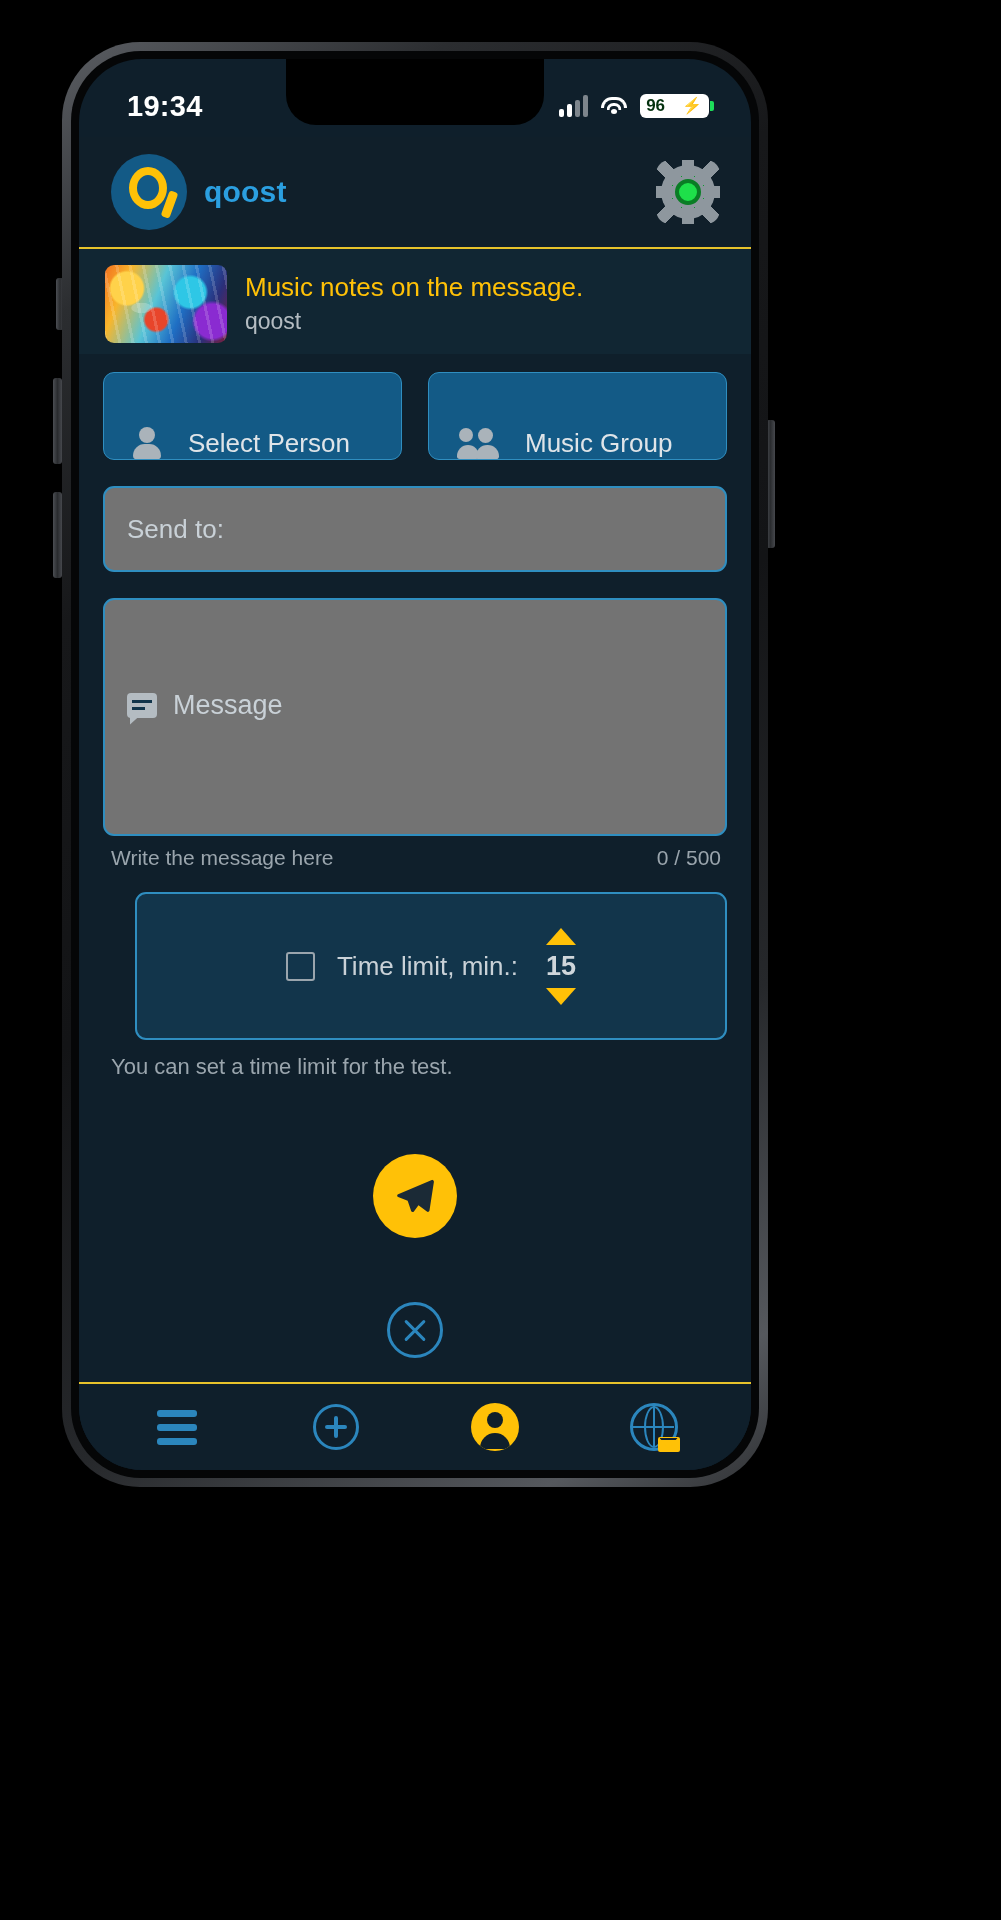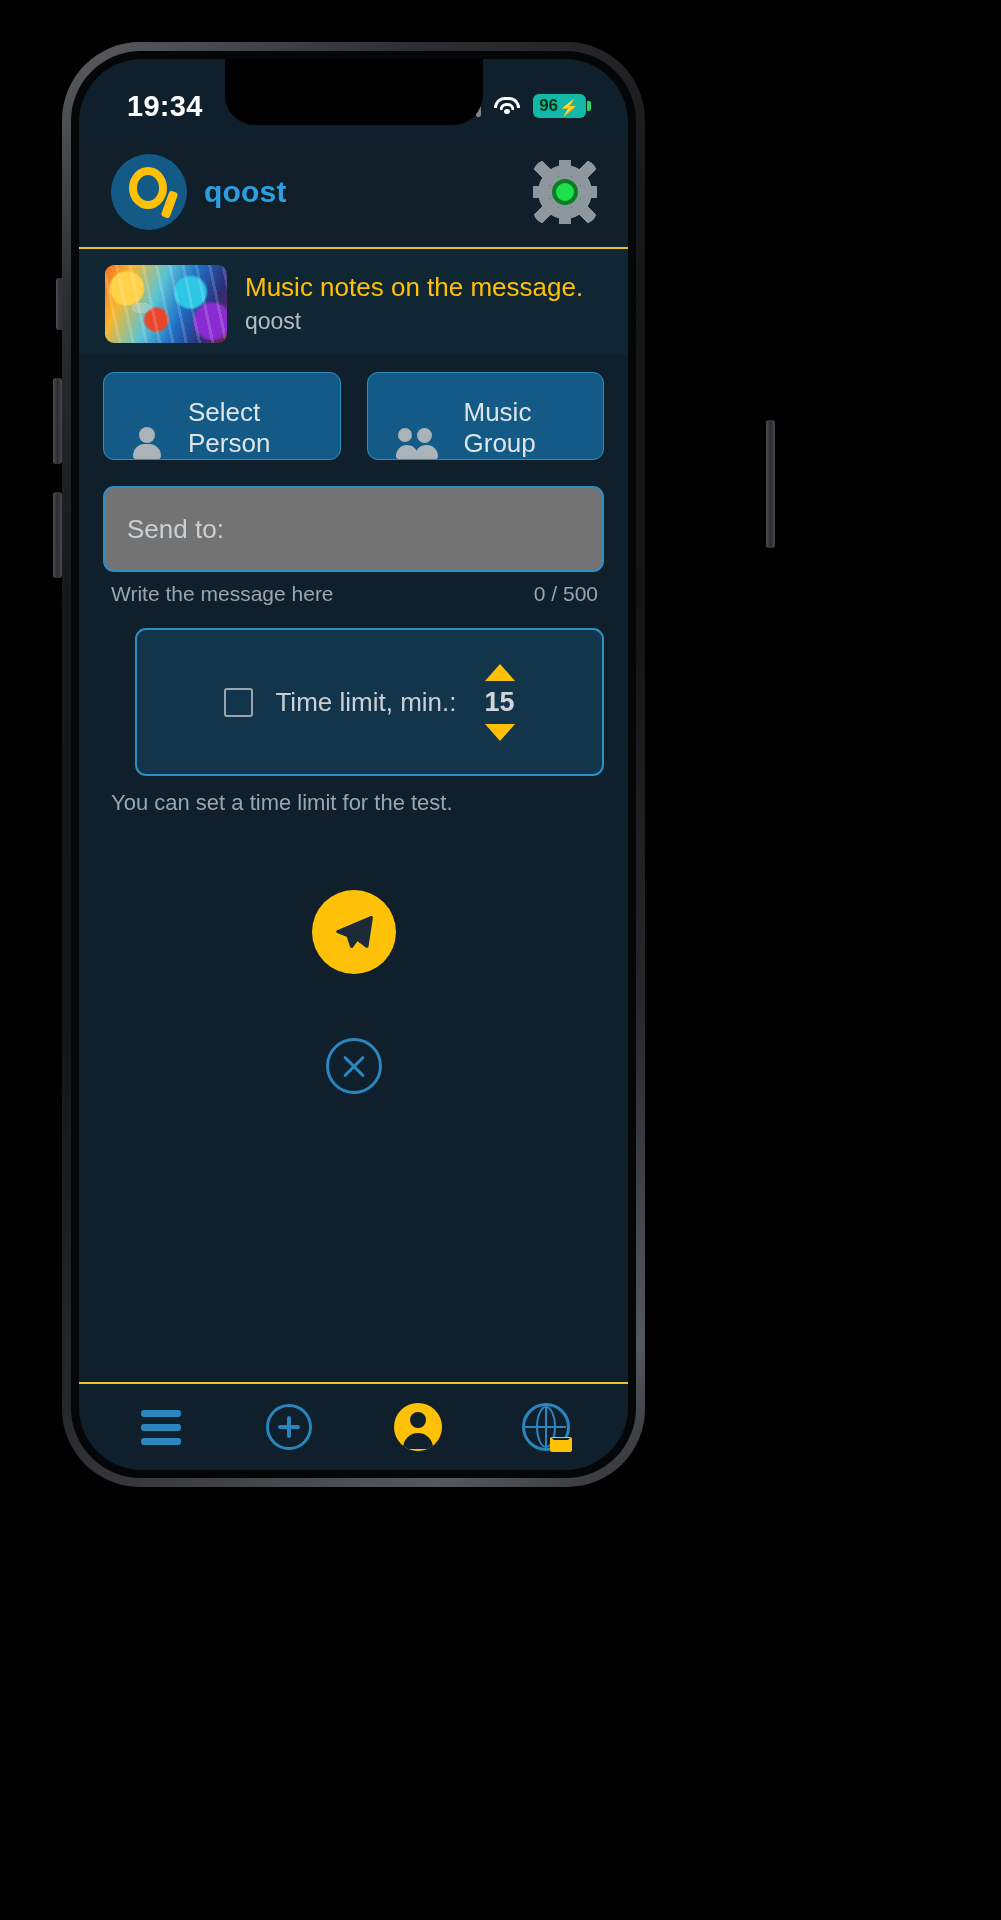--- a/index.html
+++ b/index.html
@@ -7,21 +7,21 @@
     width: 1001px; height: 1920px;
     background: #000;
     font-family: "Liberation Sans", sans-serif;
     overflow: hidden;
   }
   .stage { position: relative; width: 1001px; height: 1920px; background: #000; }
 
   
   .phone-frame {
     position: absolute; left: 62px; top: 42px;
-    width: 583px; height: 1445px;
+    width: 706px; height: 1445px;
     border-radius: 78px;
     background: linear-gradient(145deg,#5b5e63 0%,#2b2d30 14%,#17181a 30%,#131416 52%,#26282b 74%,#55585d 92%,#303235 100%);
     padding: 9px;
   }
   .phone-inner {
     width: 100%; height: 100%;
     border-radius: 70px;
     background: #050607;
     padding: 8px;
   }
@@ -59,22 +59,22 @@
   .signal i:nth-child(2){ height: 13px; }
   .signal i:nth-child(3){ height: 17px; background:#7d858c; }
   .signal i:nth-child(4){ height: 22px; background:#7d858c; }
   .wifi { position: relative; width: 26px; height: 20px; }
   .wifi span { position: absolute; left: 50%; transform: translateX(-50%); border: 3px solid #fff; border-bottom: none;
                border-top-left-radius: 60px; border-top-right-radius: 60px; }
   .wifi span:nth-child(1){ width: 26px; height: 11px; top: 1px; }
   .wifi span:nth-child(2){ width: 15px; height: 7px; top: 7px; }
   .wifi span:nth-child(3){ width: 6px; height: 5px; top: 13px; border-radius: 50%; background: #fff; border: none; }
   .battery {
-    position: relative; background: #14b8a6; border-radius: 6px;
-    padding: 2px 7px 2px 6px; display: flex; align-items: flex-end; gap: 1px;
+    position: relative; background: #ffffff; border-radius: 6px;
+    padding: 2px 7px 2px 6px; display: flex; align-items: center; gap: 17px;
     height: 24px; min-width: 52px; justify-content: center;
   }
   .battery:after { content:""; position:absolute; right:-5px; top:7px; width:4px; height:10px;
                    background:#1ddd5a; border-radius: 0 2px 2px 0; }
   .battery-text { color: #05320f; font-size: 17px; font-weight: 700; }
   .bolt { color: #05320f; font-size: 16px; font-weight: 700; line-height: 1; }
 
   
   .app-header {
     position: absolute; top: 78px; left: 0; width: 100%; height: 110px;
@@ -318,20 +318,28 @@
                   <span class="b2"></span>
           </span>
           <span>Music Group</span>
         </div>
       </div>
 
       <div class="field field-sendto">
         <span>Send to:</span>
       </div>
 
+      <div class="field field-message">
+        <span class="icon-chat">
+          <span class="bub"></span>
+                <span class="l1"></span>
+                <span class="l2"></span>
+        </span>
+        <span class="msg-placeholder">Message</span>
+      </div>
 
       <div class="helper-row">
         <span>Write the message here</span>
         <span>0 / 500</span>
       </div>
 
       <div class="timebox">
         <span class="checkbox"></span>
         <span class="time-label">Time limit, min.:</span>
         <span class="stepper">

